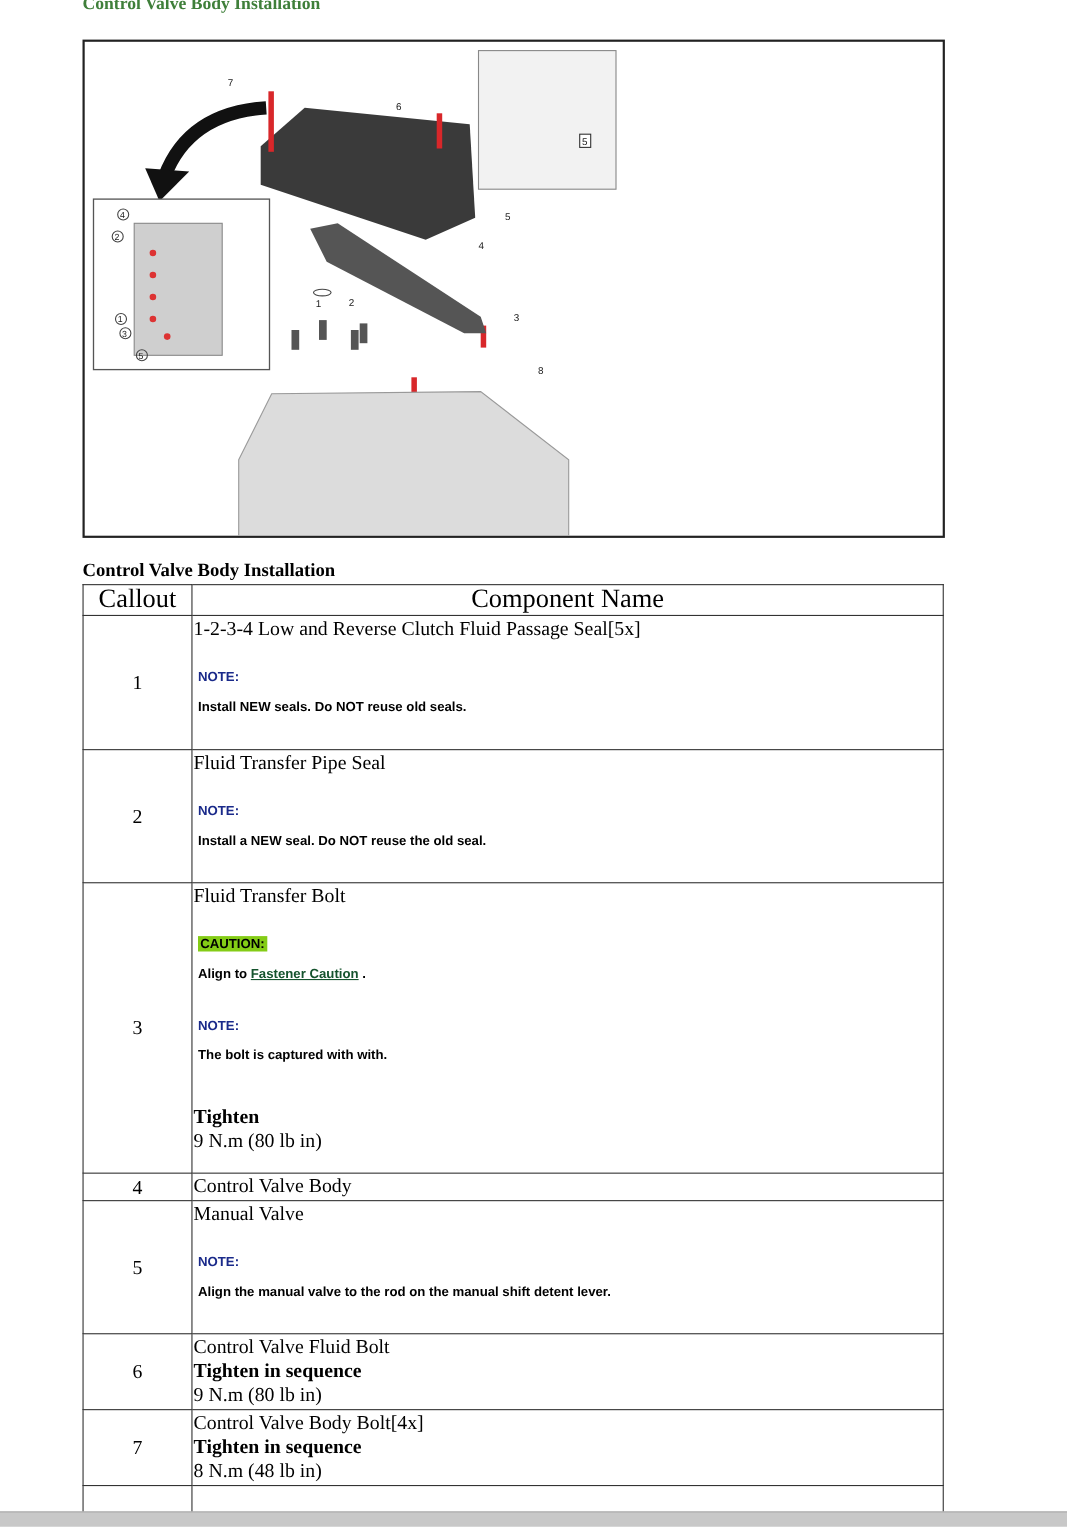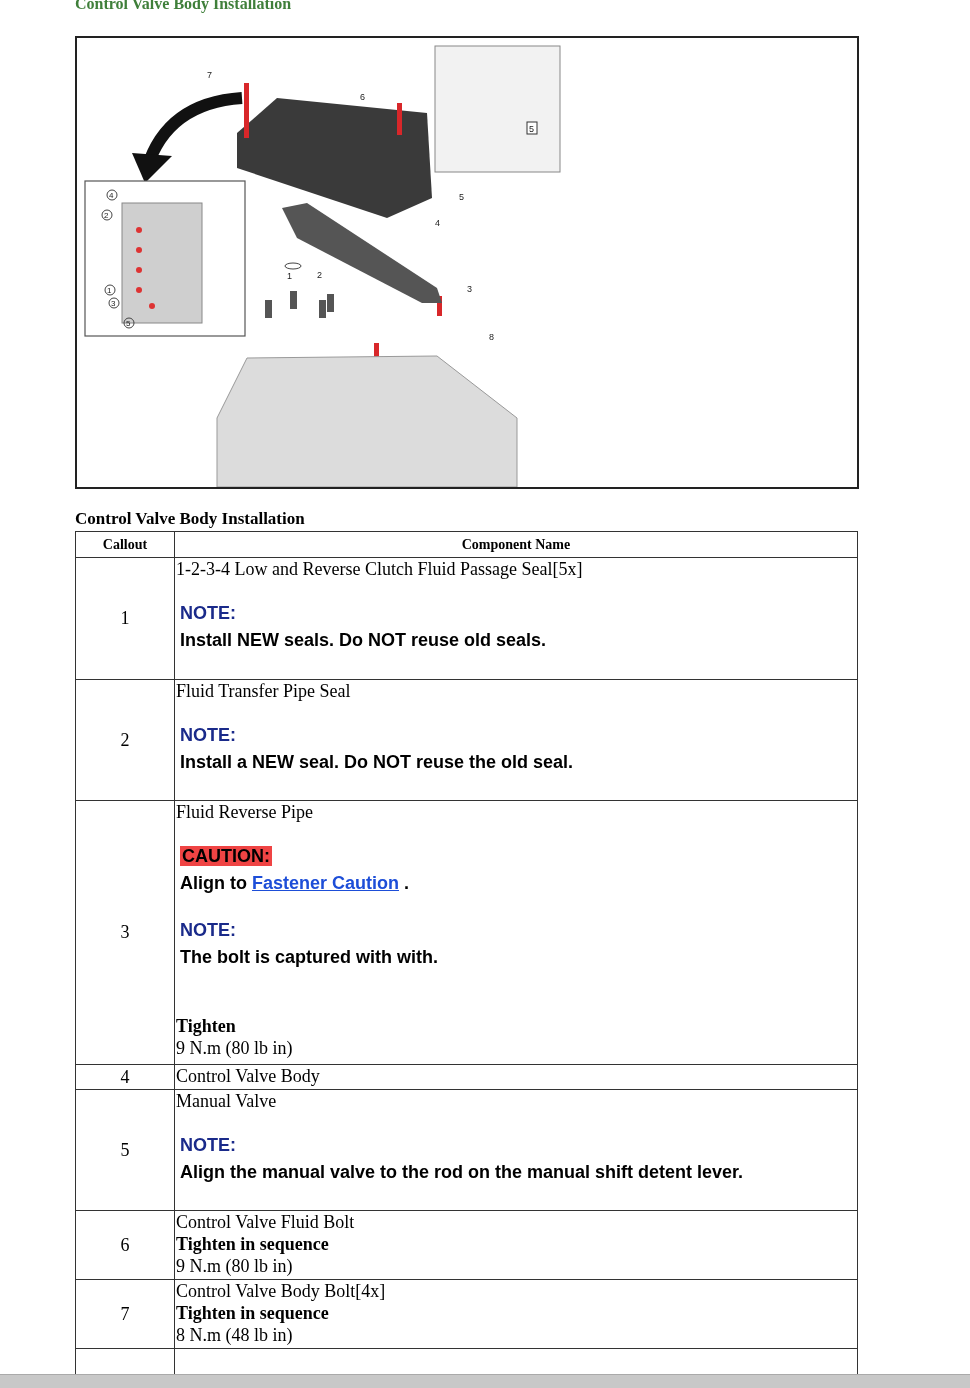--- a/index.html
+++ b/index.html
@@ -3,28 +3,28 @@
 <meta charset="utf-8">
 <style>
   html, body { margin: 0; padding: 0; background: #ffffff; }
   body { width: 970px; height: 1388px; position: relative; overflow: hidden; font-family: "Liberation Serif", serif; color: #000; }
   .page-title { position: absolute; left: 75px; top: -5px; font-family: "Liberation Serif", serif; font-weight: bold; font-size: 16px; color: #3f7f3a; }
   .figure { position: absolute; left: 75px; top: 36px; width: 780px; height: 449px; border: 2px solid #222; background: #fff; overflow: hidden; }
   .figure svg { display: block; }
   .table-caption { position: absolute; left: 75px; top: 509px; font-weight: bold; font-size: 17px; }
   table.callouts { position: absolute; left: 75px; top: 531px; width: 783px; border-collapse: collapse; font-family: "Liberation Serif", serif; font-size: 18px; }
   table.callouts th, table.callouts td { border: 1.5px solid #333; padding: 0; vertical-align: top; }
-  table.callouts th { font-weight: bold; font-size: 14px; height: 25px; vertical-align: middle; }
+  table.callouts th { font-weight: normal; font-size: 24px; height: 25px; vertical-align: middle; }
   table.callouts th.col-callout { width: 98px; }
   td.callout { text-align: center; vertical-align: middle !important; }
   td.comp { padding-left: 1px !important; line-height: 22px; }
-  .note-block { font-family: "Liberation Sans", sans-serif; font-weight: bold; font-size: 18px; padding-left: 4px; margin-top: 20px; line-height: 27px; }
+  .note-block { font-family: "Liberation Sans", sans-serif; font-weight: bold; font-size: 12px; padding-left: 4px; margin-top: 20px; line-height: 27px; }
   .note-label { color: #1a2a8a; }
-  .caution-label { background: #ef4444; padding: 0 2px; }
-  .link { color: #1d4ed8; text-decoration: underline; }
+  .caution-label { background: #84cc16; padding: 0 2px; }
+  .link { color: #14532d; text-decoration: underline; }
   .bold-serif { font-weight: bold; }
   .bottom-bar { position: absolute; left: 0; top: 1374px; width: 970px; height: 14px; background: #c8c8c8; border-top: 1px solid #aaa; }
 </style>
 </head>
 <body>
 
 <div class="page-title">Control Valve Body Installation</div>
 
 <div class="figure">
   <svg width="780" height="449" viewBox="0 0 780 449">
@@ -114,30 +114,30 @@
         <div>Fluid Transfer Pipe Seal</div>
         <div class="note-block">
           <div class="note-label">NOTE:</div>
           <div>Install a NEW seal. Do NOT reuse the old seal.</div>
         </div>
       </td>
     </tr>
     <tr style="height:264px">
       <td class="callout">3</td>
       <td class="comp">
-        <div>Fluid Reverse Pipe</div>
+        <div>Fluid Transfer Bolt</div>
         <div class="note-block">
           <div><span class="caution-label">CAUTION:</span></div>
           <div><span>Align to </span><span class="link">Fastener Caution</span><span> .</span></div>
         </div>
         <div class="note-block">
           <div class="note-label">NOTE:</div>
           <div>The bolt is captured with with.</div>
         </div>
-        <div style="margin-top:44px">
+        <div style="margin-top:31px">
           <div class="bold-serif">Tighten</div>
           <div>9 N.m (80 lb in)</div>
         </div>
       </td>
     </tr>
     <tr style="height:25px">
       <td class="callout">4</td>
       <td class="comp">Control Valve Body</td>
     </tr>
     <tr style="height:121px">

